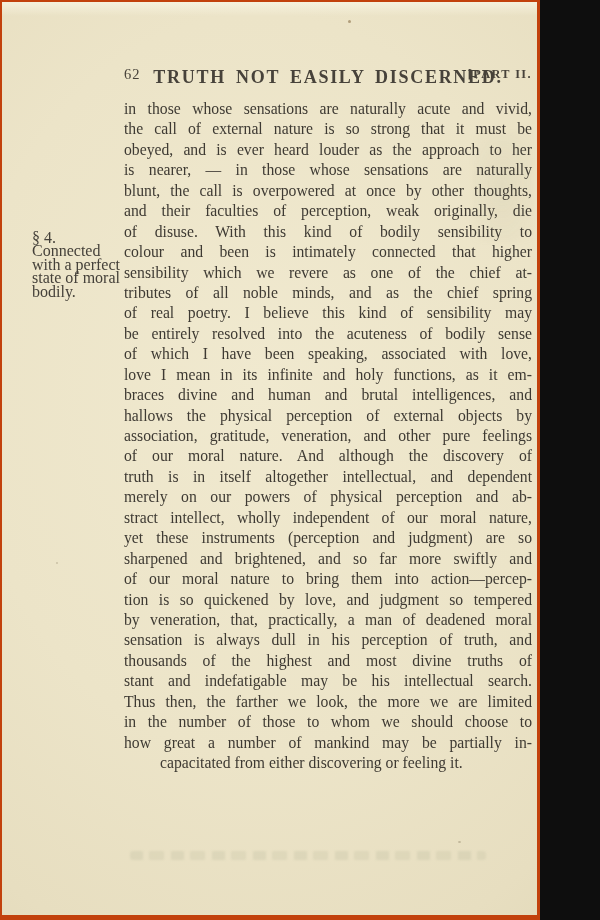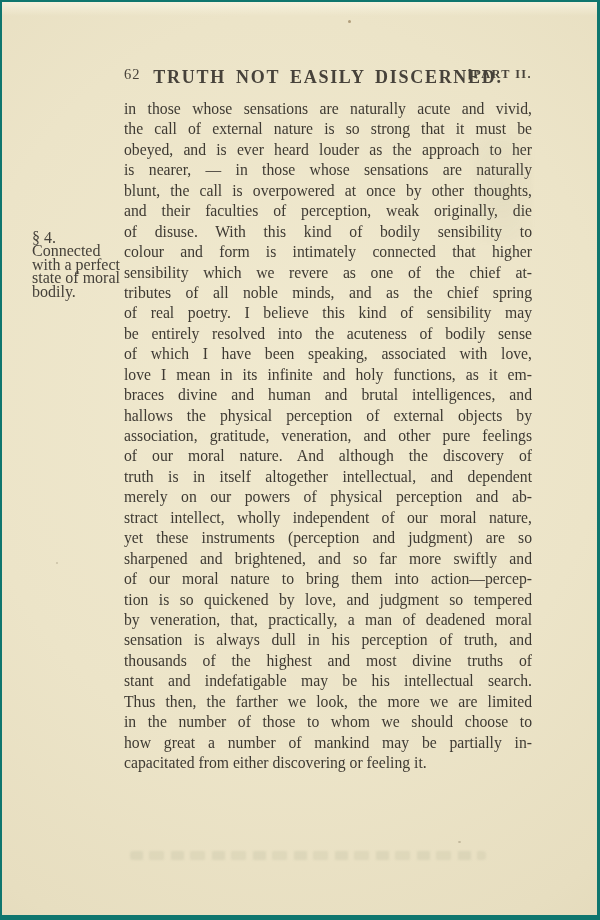--- a/index.html
+++ b/index.html
@@ -4,22 +4,22 @@
 <style>
   html, body { margin: 0; padding: 0; }
   body {
     width: 600px; height: 920px;
     background: #0e0e0e;
     font-family: "Liberation Serif", "DejaVu Serif", serif;
     overflow: hidden;
   }
   .scan-frame {
     position: absolute; inset: 0;
-    width: 600px; height: 920px;
-    background: #0f766e;
+    width: 540px; height: 920px;
+    background: #c2410c;
   }
   .paper {
     position: absolute;
     left: 2px; top: 2px; right: 3px; bottom: 5px;
     background:
       radial-gradient(ellipse 120% 90% at 48% 42%,
         #f0e9cf 0%, #ece4c8 45%, #e7dec0 72%, #dcd2b0 100%);
     color: #403c34;
   }
   
@@ -65,20 +65,21 @@
   }
   .bline {
     line-height: 20.45px;
     height: 20.45px;
     text-align: justify;
     text-align-last: justify;
     white-space: nowrap;
   }
   .bline.last {
     text-align-last: left;
+    margin-left: 36px;
   }
   
   .ghost-line {
     position: absolute;
     left: 128px; top: 849px; width: 356px; height: 9px;
     background: repeating-linear-gradient(90deg,
       rgba(122,132,104,0.22) 0px, rgba(122,132,104,0.22) 13px,
       rgba(122,132,104,0.0) 13px, rgba(122,132,104,0.0) 19px,
       rgba(122,132,104,0.18) 19px, rgba(122,132,104,0.18) 34px,
       rgba(122,132,104,0.0) 34px, rgba(122,132,104,0.0) 41px);
@@ -117,21 +118,21 @@
       </div>
 
     <div class="body-text">
         <div class="bline">in those whose sensations are naturally acute and vivid,</div>
         <div class="bline">the call of external nature is so strong that it must be</div>
         <div class="bline">obeyed, and is ever heard louder as the approach to her</div>
         <div class="bline">is nearer, — in those whose sensations are naturally</div>
         <div class="bline">blunt, the call is overpowered at once by other thoughts,</div>
         <div class="bline">and their faculties of perception, weak originally, die</div>
         <div class="bline">of disuse.  With this kind of bodily sensibility to</div>
-        <div class="bline">colour and form is intimately connected that higher</div>
+        <div class="bline">colour and been is intimately connected that higher</div>
         <div class="bline">sensibility which we revere as one of the chief at-</div>
         <div class="bline">tributes of all noble minds, and as the chief spring</div>
         <div class="bline">of real poetry.  I believe this kind of sensibility may</div>
         <div class="bline">be entirely resolved into the acuteness of bodily sense</div>
         <div class="bline">of which I have been speaking, associated with love,</div>
         <div class="bline">love I mean in its infinite and holy functions, as it em-</div>
         <div class="bline">braces divine and human and brutal intelligences, and</div>
         <div class="bline">hallows the physical perception of external objects by</div>
         <div class="bline">association, gratitude, veneration, and other pure feelings</div>
         <div class="bline">of our moral nature.  And although the discovery of</div>

